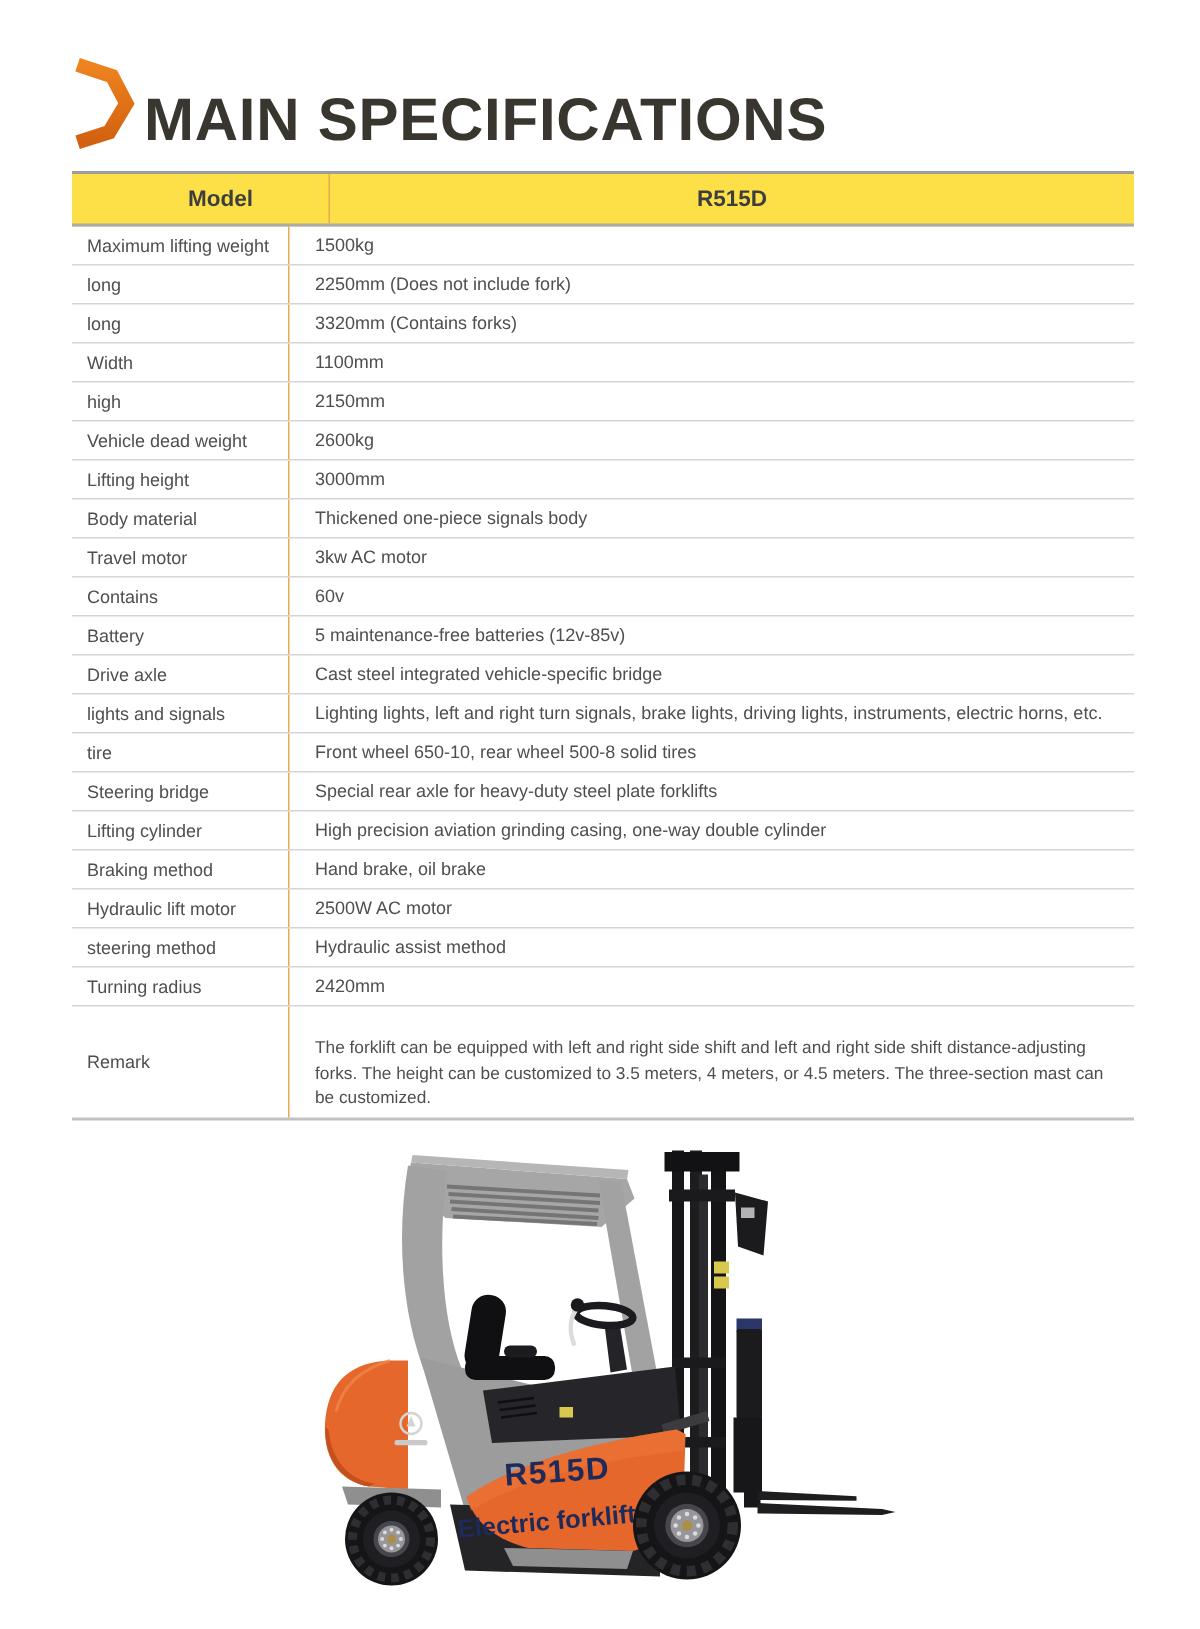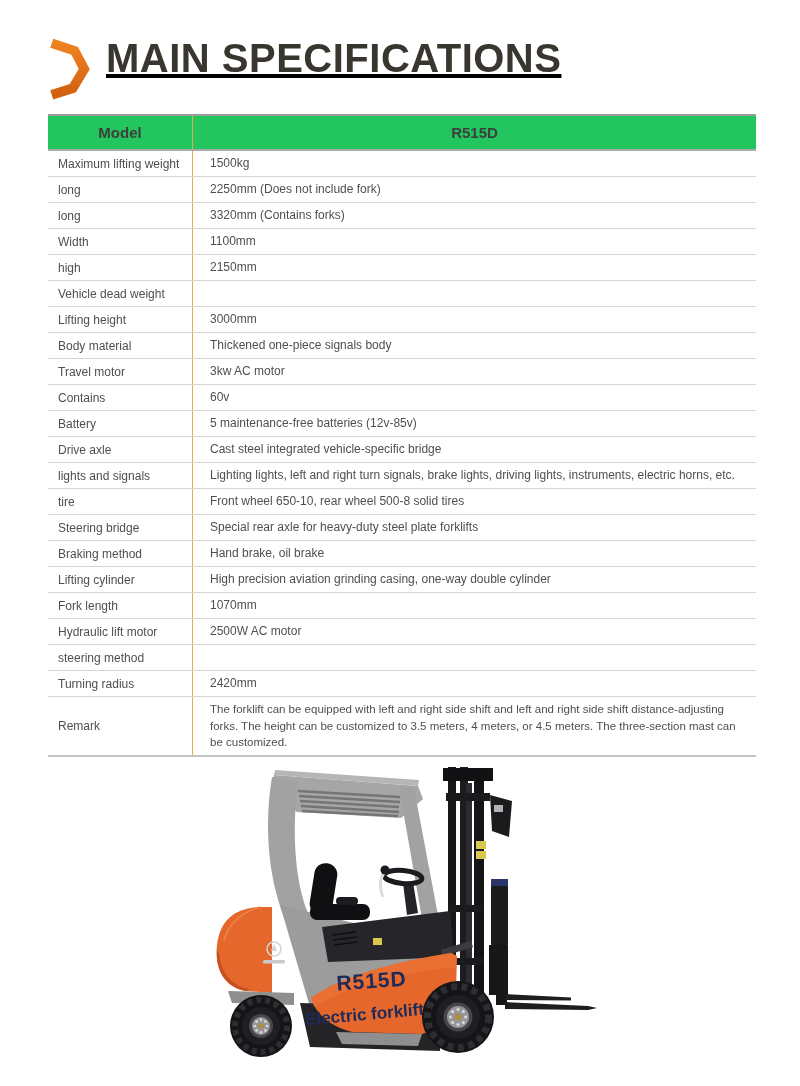--- a/index.html
+++ b/index.html
@@ -5,39 +5,39 @@
   html,body { margin:0; padding:0; background:#ffffff; }
   body {
     width:800px; height:1086px; position:relative; overflow:hidden;
     font-family:"Liberation Sans", sans-serif;
     -webkit-font-smoothing:antialiased;
   }
 
   
   .title-block {
     position:absolute; left:46px; top:38px;
-    display:flex; align-items:flex-start; gap:16px;text-decoration:underline;
+    display:flex; align-items:flex-end; gap:6px;
   }
   .chevron { width:44px; height:62px; flex:0 0 auto; }
   h1.page-title {
     margin:0; font-size:40px; font-weight:bold; color:#39362f;
     letter-spacing:0.5px; white-space:nowrap; line-height:1;
   }
 
   
   .spec-table {
     position:absolute; left:48px; top:114px; width:708px;
     border-top:2px solid #9d9d9d;
     border-bottom:2px solid #c2c2c2;
     box-sizing:border-box;
   }
   .spec-header {
-    display:flex; height:33px; background:#22c55e;
+    display:flex; height:33px; background:#fde047;
     border-bottom:2px solid #aaaaaa;
-    font-size:15px; font-weight:bold; color:#3e3e3e;
+    font-size:15px; font-weight:bold; color:#3e3e3e;padding-left:27px;
   }
   .spec-header .hcol-label {
     width:145px; box-sizing:border-box;
     border-right:1px solid #e8aa4e;
     display:flex; align-items:center; justify-content:center;
   }
   .spec-header .hcol-value {
     flex:1; display:flex; align-items:center; justify-content:center;
   }
   .spec-row {
@@ -48,21 +48,21 @@
   .spec-row:last-child { border-bottom:none; }
   .spec-row .label {
     width:145px; box-sizing:border-box; padding-left:10px;
     border-right:1px solid #e8aa4e;
     display:flex; align-items:center;
   }
   .spec-row .value {
     flex:1; padding:4px 10px 4px 17px; box-sizing:border-box;
     display:flex; align-items:center; line-height:1.3;
   }
-  .spec-row.remark .value { font-size:11.5px; line-height:1.45; }
+  .spec-row.remark .value { font-size:11.5px; line-height:1.45;margin-top:16px; }
 
   
   .forklift { position:absolute; left:160px; top:755px; width:500px; height:331px; }
   .forklift text { font-family:"Liberation Sans", sans-serif; }
 </style>
 </head>
 <body>
 
 <div class="page">
 
@@ -105,20 +105,21 @@
     <div class="value">1100mm</div>
   </div>
 
   <div class="spec-row">
     <div class="label">high</div>
     <div class="value">2150mm</div>
   </div>
 
   <div class="spec-row">
     <div class="label">Vehicle dead weight</div>
+    <div class="value">2600kg</div>
   </div>
 
   <div class="spec-row">
     <div class="label">Lifting height</div>
     <div class="value">3000mm</div>
   </div>
 
   <div class="spec-row">
     <div class="label">Body material</div>
     <div class="value">Thickened one-piece signals body</div>
@@ -154,41 +155,38 @@
     <div class="label">tire</div>
     <div class="value">Front wheel 650-10, rear wheel 500-8 solid tires</div>
   </div>
 
   <div class="spec-row">
     <div class="label">Steering bridge</div>
     <div class="value">Special rear axle for heavy-duty steel plate forklifts</div>
   </div>
 
   <div class="spec-row">
+    <div class="label">Lifting cylinder</div>
+    <div class="value">High precision aviation grinding casing, one-way double cylinder</div>
+  </div>
+
+  <div class="spec-row">
     <div class="label">Braking method</div>
     <div class="value">Hand brake, oil brake</div>
   </div>
 
-  <div class="spec-row">
-    <div class="label">Lifting cylinder</div>
-    <div class="value">High precision aviation grinding casing, one-way double cylinder</div>
-  </div>
-
-  <div class="spec-row">
-    <div class="label">Fork length</div>
-    <div class="value">1070mm</div>
-  </div>
 
   <div class="spec-row">
     <div class="label">Hydraulic lift motor</div>
     <div class="value">2500W AC motor</div>
   </div>
 
   <div class="spec-row">
     <div class="label">steering method</div>
+    <div class="value">Hydraulic assist method</div>
   </div>
 
   <div class="spec-row">
     <div class="label">Turning radius</div>
     <div class="value">2420mm</div>
   </div>
 
   <div class="spec-row remark">
     <div class="label">Remark</div>
     <div class="value">The forklift can be equipped with left and right side shift and left and right side shift distance-adjusting forks. The height can be customized to 3.5 meters, 4 meters, or 4.5 meters. The three-section mast can be customized.</div>

